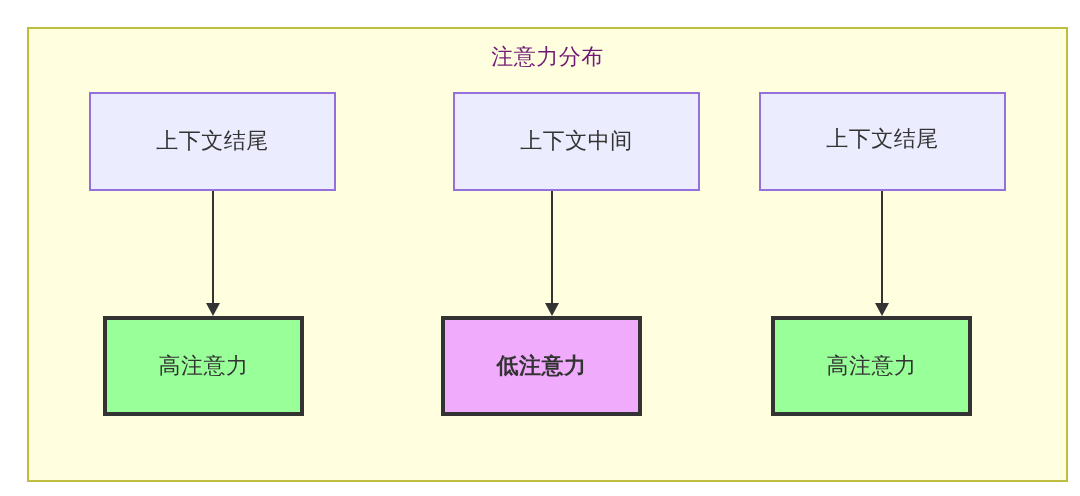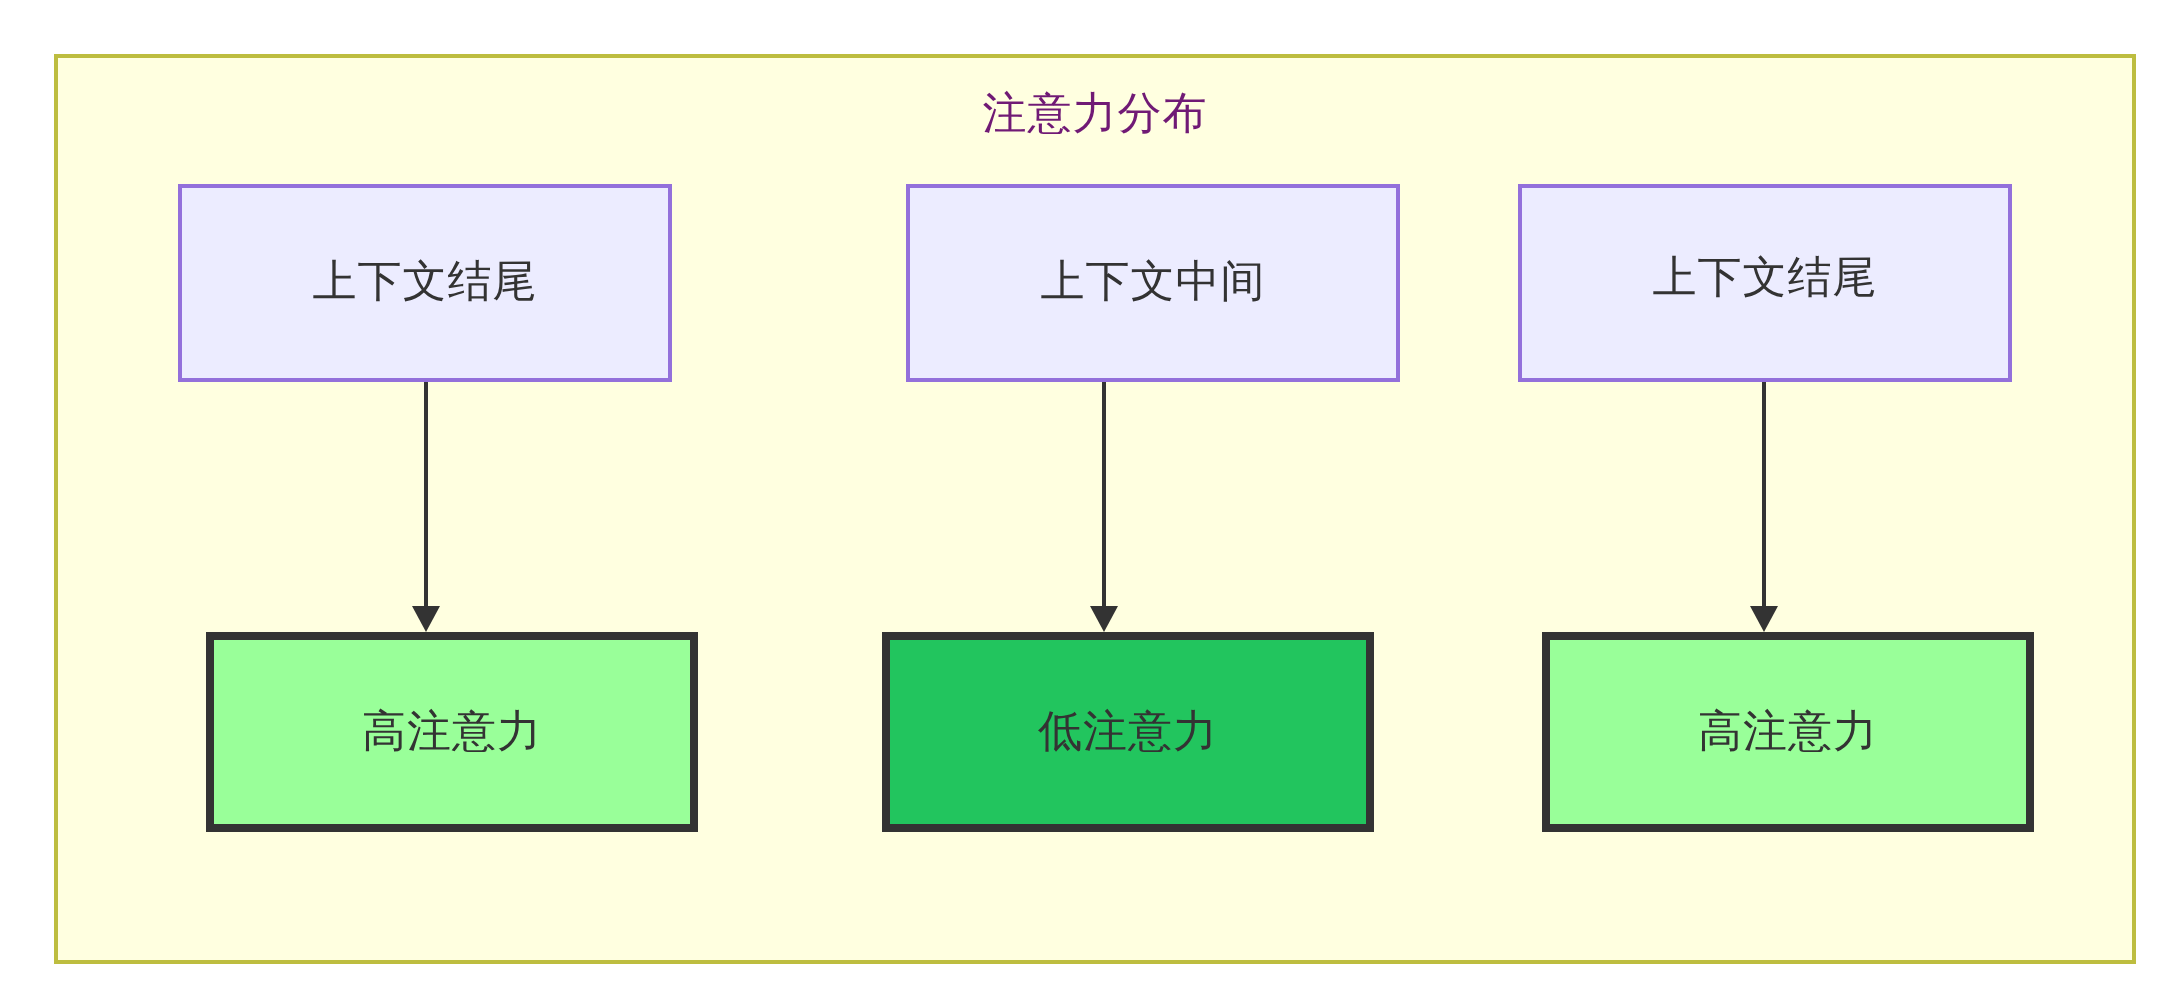--- a/index.html
+++ b/index.html
@@ -57,27 +57,27 @@
     letter-spacing: 0.5px;
   }
   .node-top {
     background: #ececff;
     border: 2px solid #9370db;
     width: 247px;
     height: 99px;
     top: 92px;
   }
   .node-bottom {
-    width: 246px;
+    width: 201px;
     height: 100px;
     top: 316px;
     border: 4px solid #333333;
   }
   .fill-green  { background: #99ff99; }
-  .fill-red    { background: #22c55e; }
+  .fill-red    { background: #f0abfc; font-weight: bold; }
 
   .col1-top    { left: 89px; }
   .col2-top    { left: 429px; margin-left: 24px; }
   .col3-top    { left: 759px; font-family: Liberation Mono, monospace; }
 
   .col1-bottom { left: 103px; }
   .col2-bottom { left: 441px; }
   .col3-bottom { left: 771px; }
 
   

